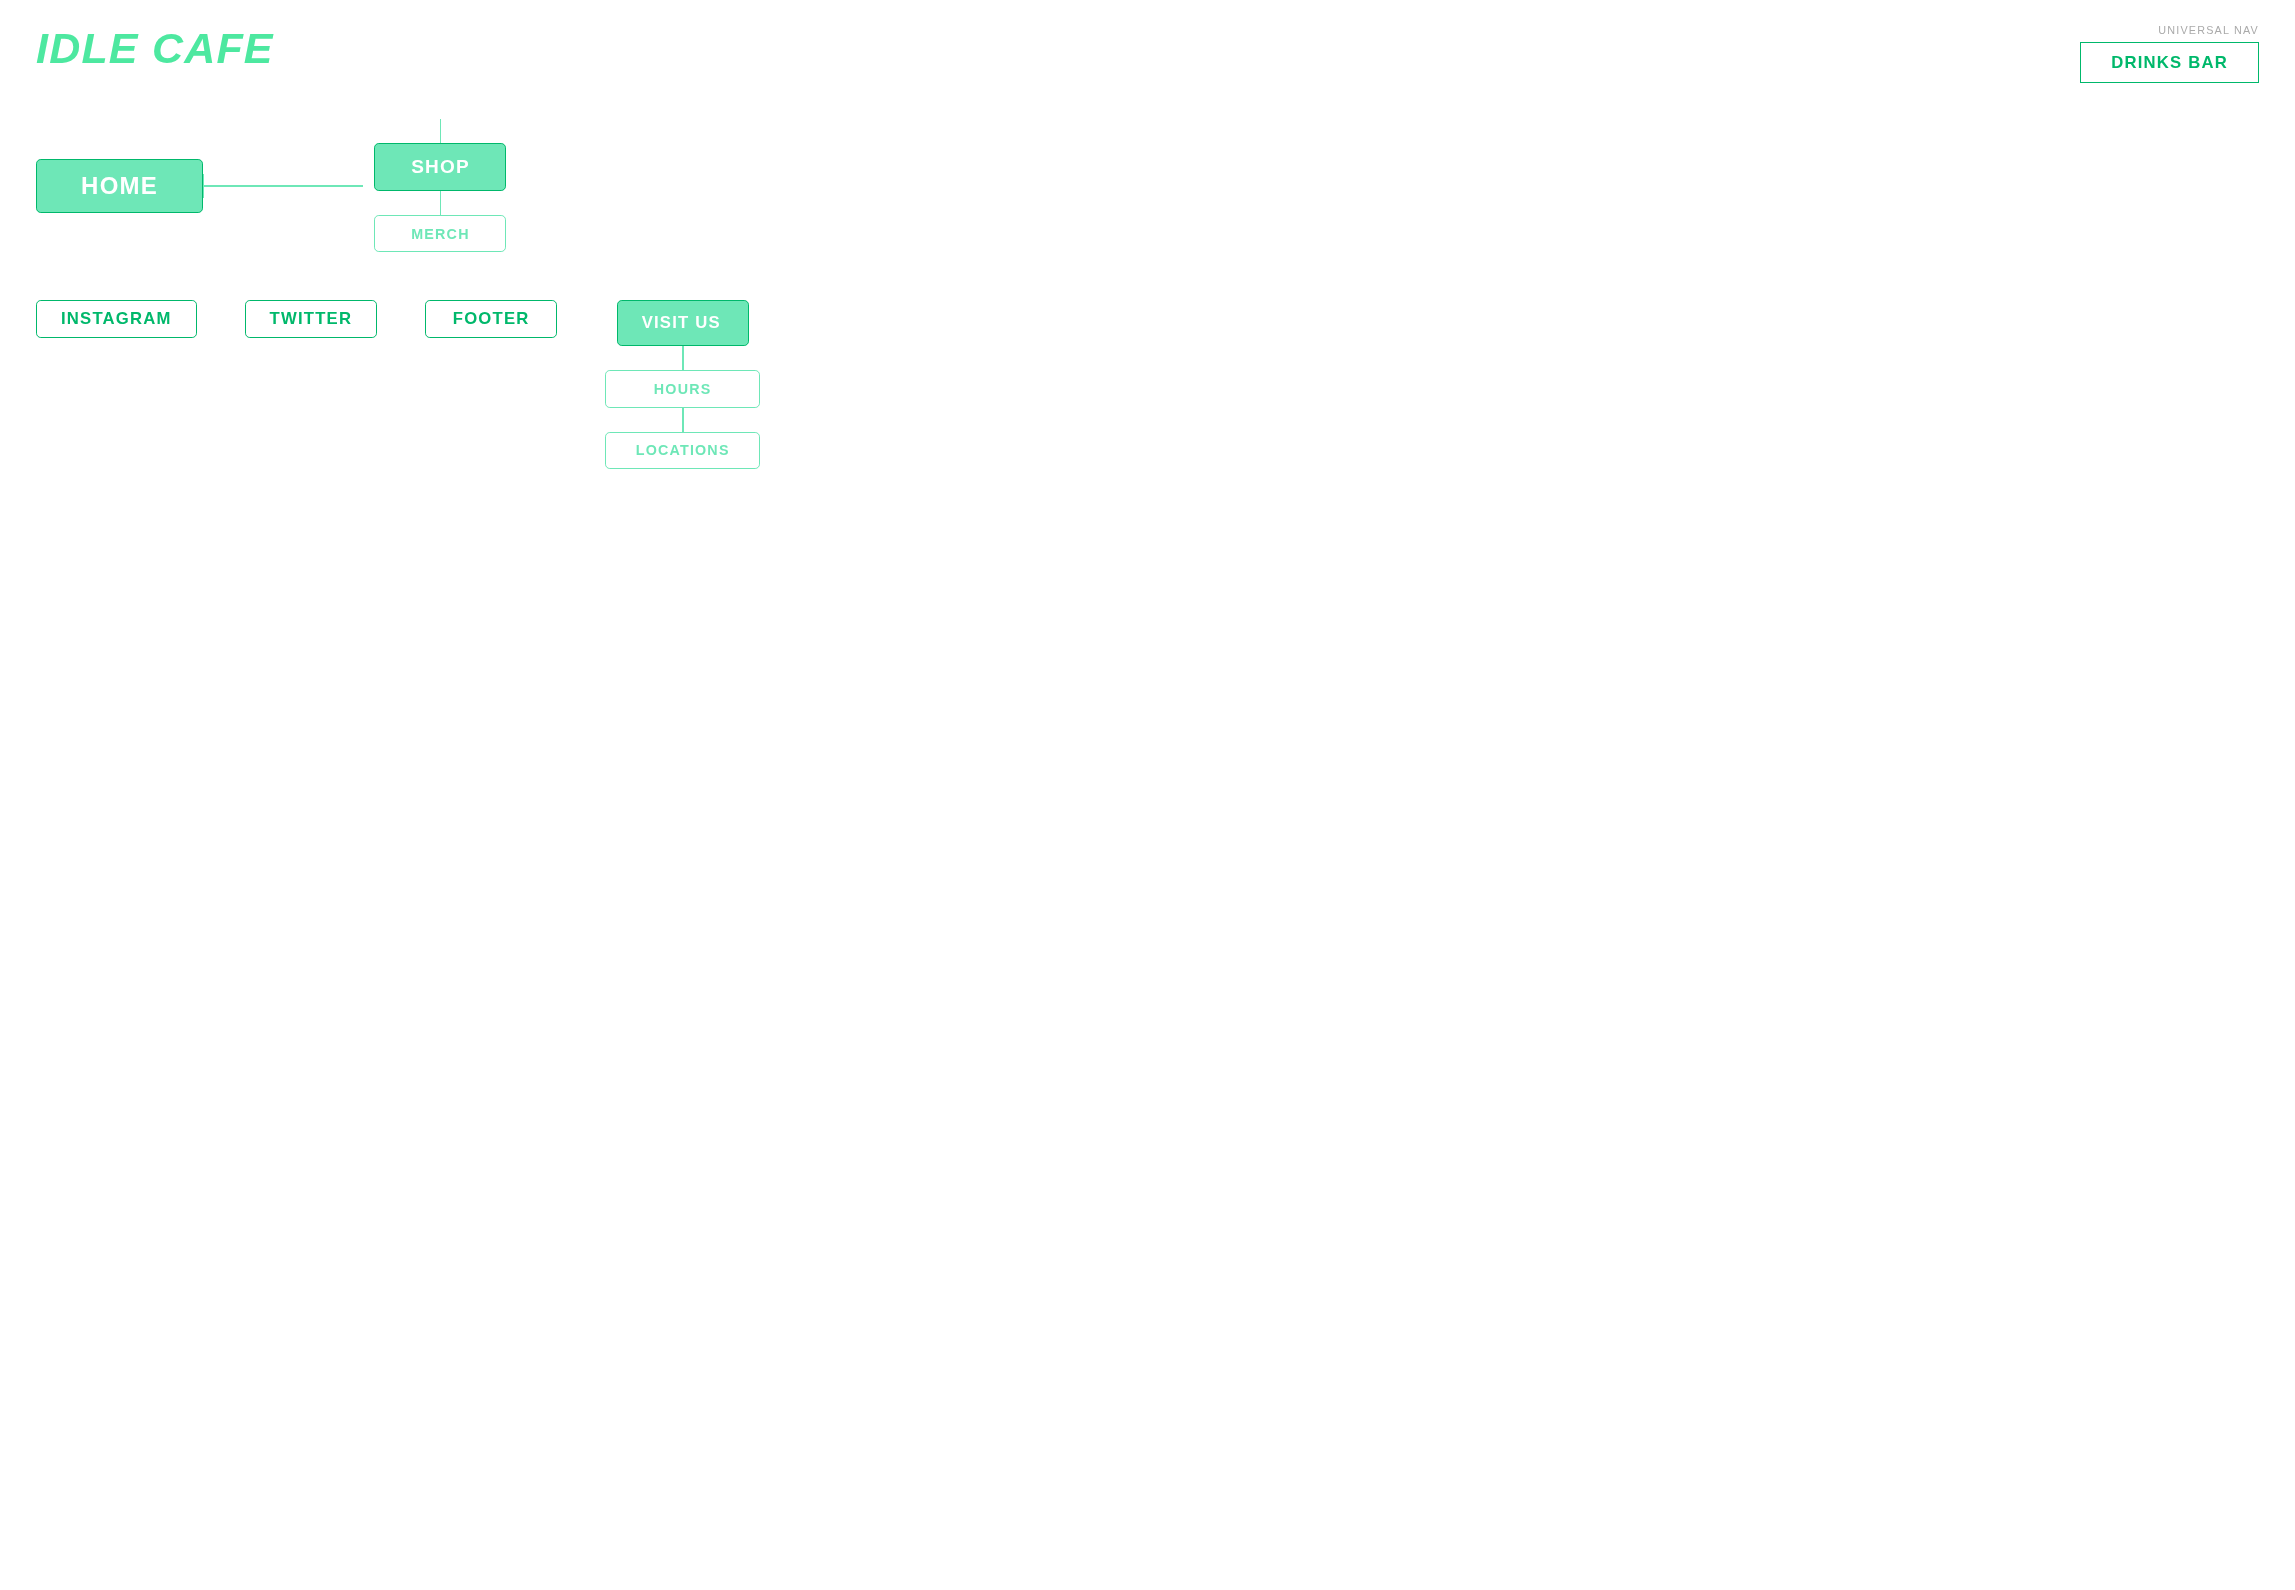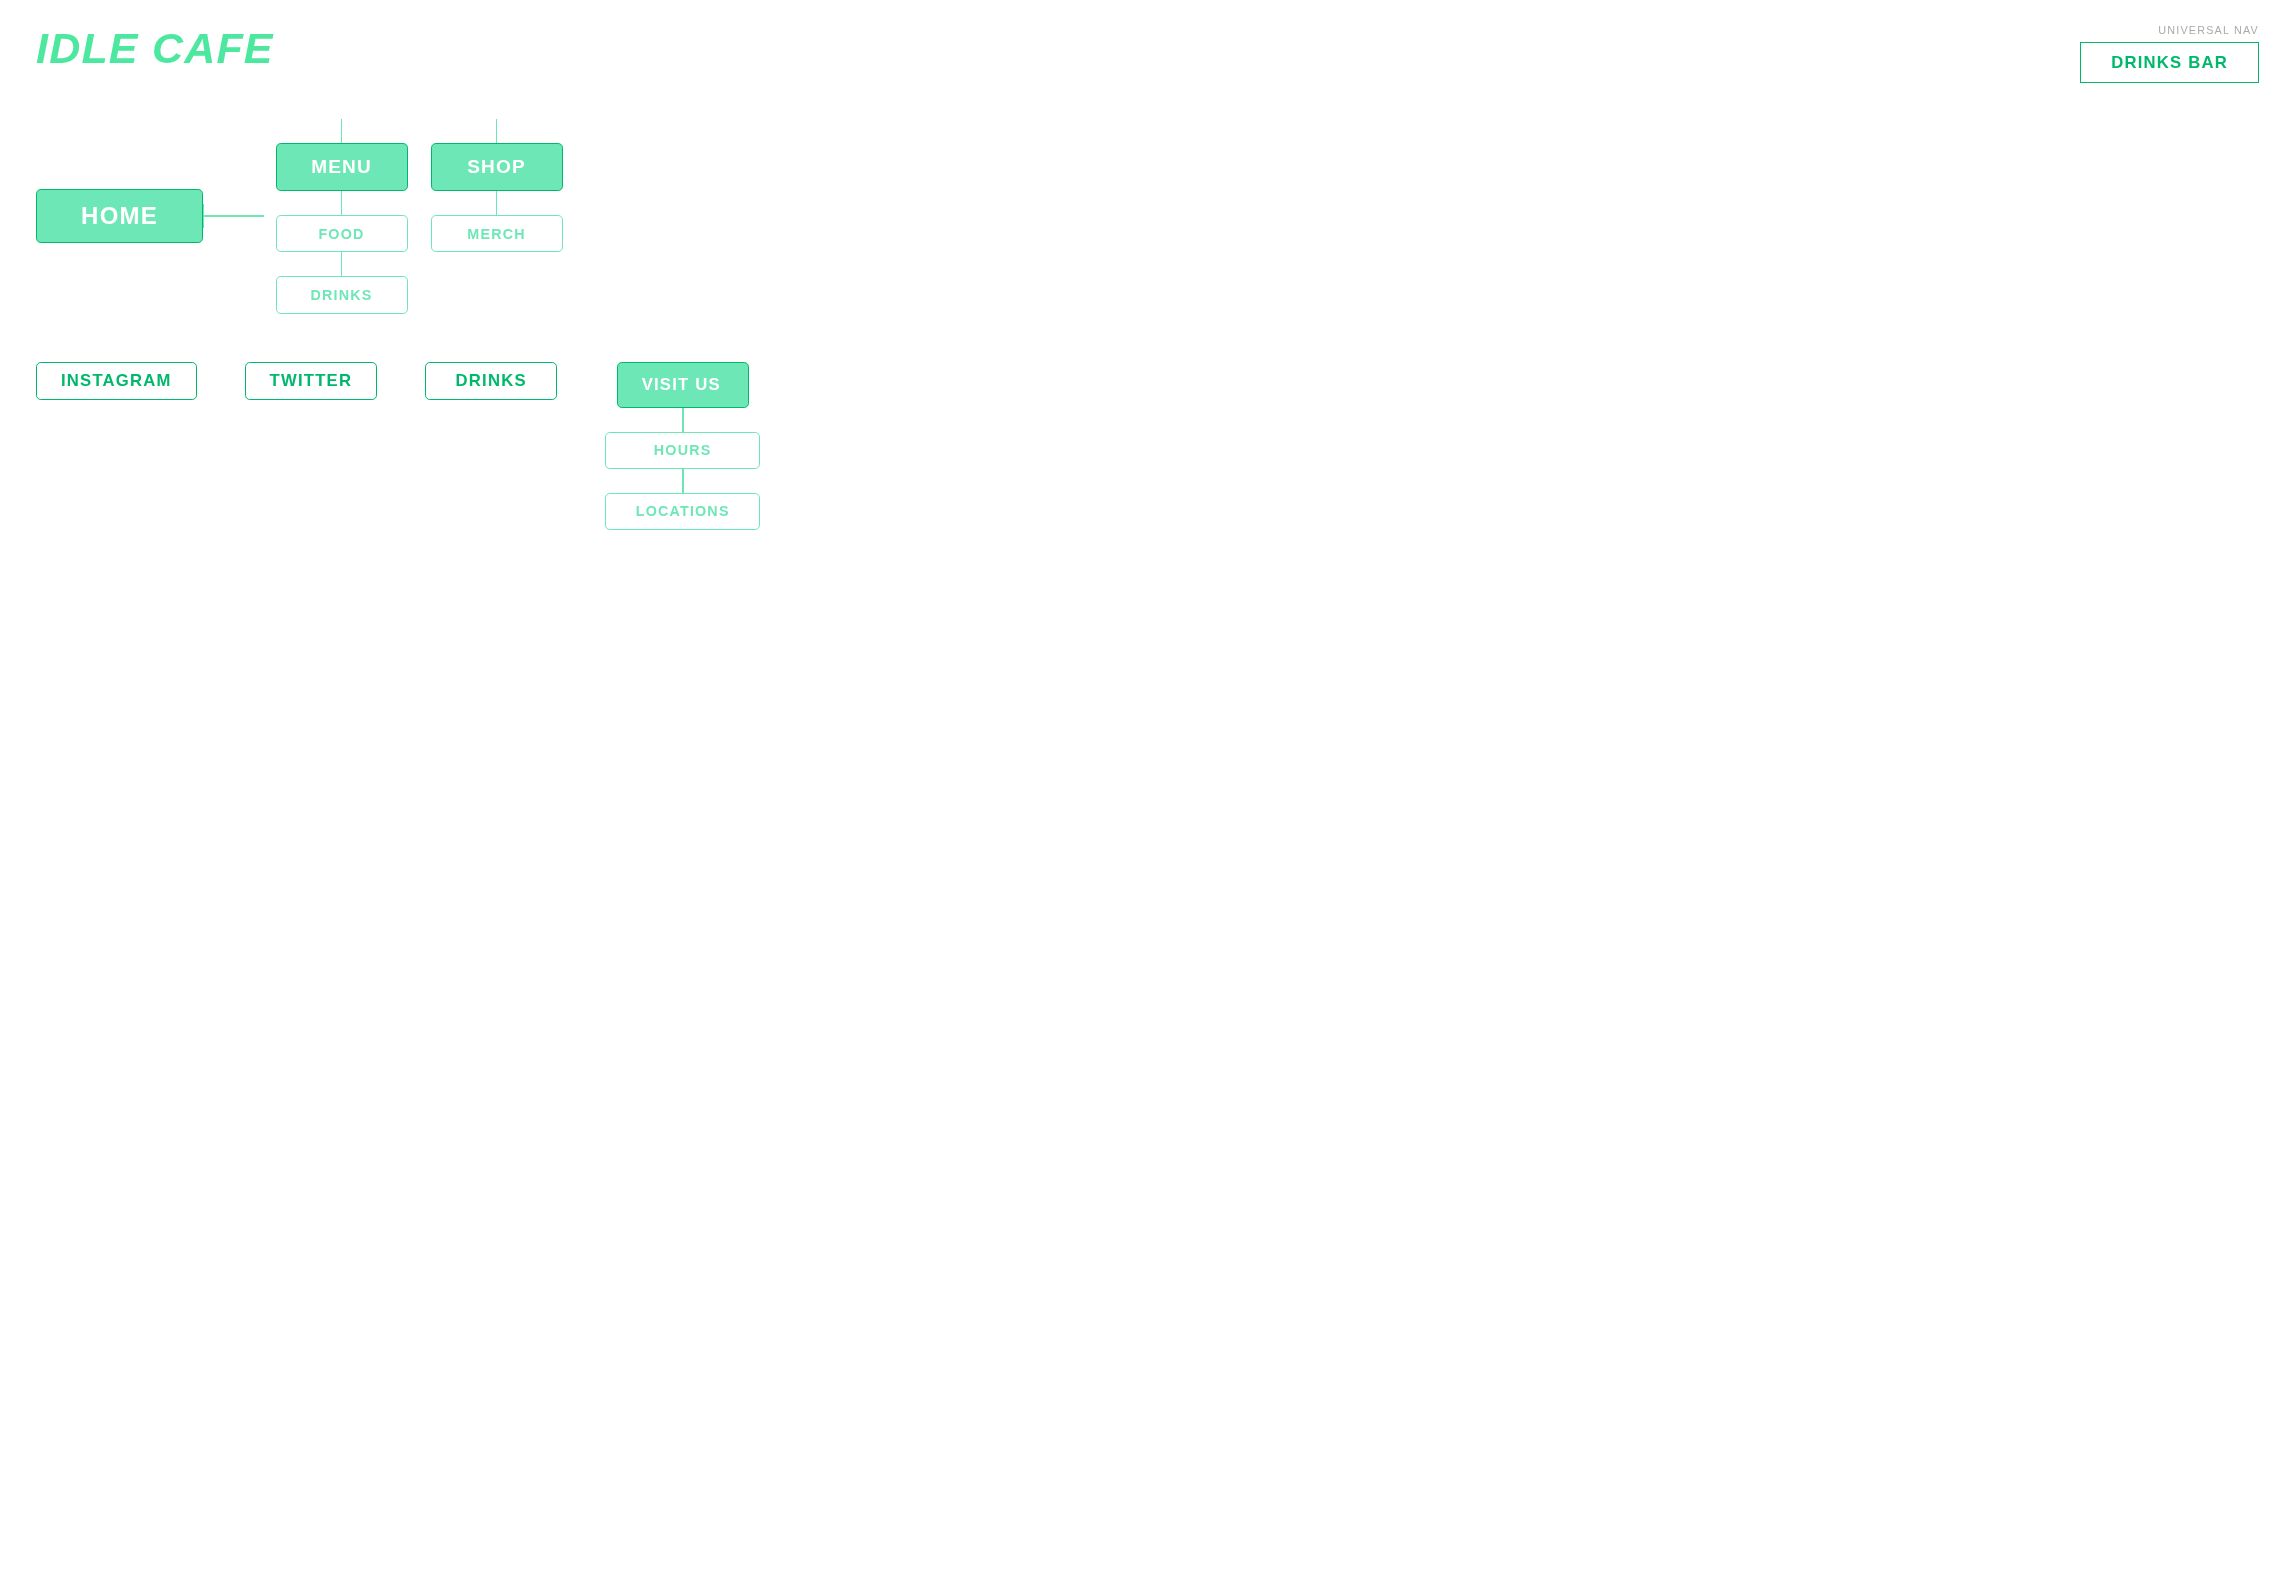--- a/index.html
+++ b/index.html
@@ -197,46 +197,38 @@
     <div class="node-filled" style="min-width:167px; font-size:24px;">HOME</div>
   </div>
 
   <div class="vert-line"></div>
 
   <div style="width:406px; height:1.8px; background:#6ee7b7;"></div>
 
   <div class="row-level2">
 
 
-    <div class="col-menu">
-      <div class="vert-line"></div>
-      <div class="node-filled">MENU</div>
-      <div class="vert-line"></div>
-      <div class="node-outline">FOOD</div>
-      <div class="vert-line"></div>
-      <div class="node-outline">DRINKS</div>
-    </div>
 
     <div class="col-shop">
       <div class="vert-line"></div>
       <div class="node-filled">SHOP</div>
       <div class="vert-line"></div>
       <div class="node-outline">MERCH</div>
     </div>
   </div>
 </div>
 
 <div style="margin-top: 48px;">
   <div class="footer-items-row">
 
     <div class="footer-node">INSTAGRAM</div>
 
     <div class="footer-node">TWITTER</div>
 
-    <div class="footer-node">DRINKS</div>
+    <div class="footer-node">FOOTER</div>
 
     <div class="footer-visit-col">
       <div class="visit-us-node">VISIT US</div>
       <div class="vert-line"></div>
       <div class="node-outline" style="min-width:155px;">HOURS</div>
       <div class="vert-line"></div>
       <div class="node-outline" style="min-width:155px;">LOCATIONS</div>
     </div>
   </div>
 </div>

